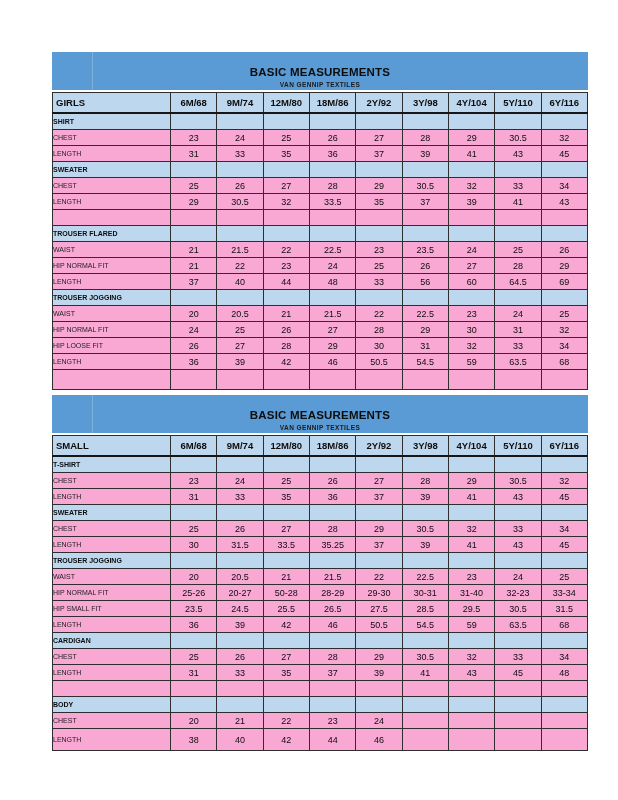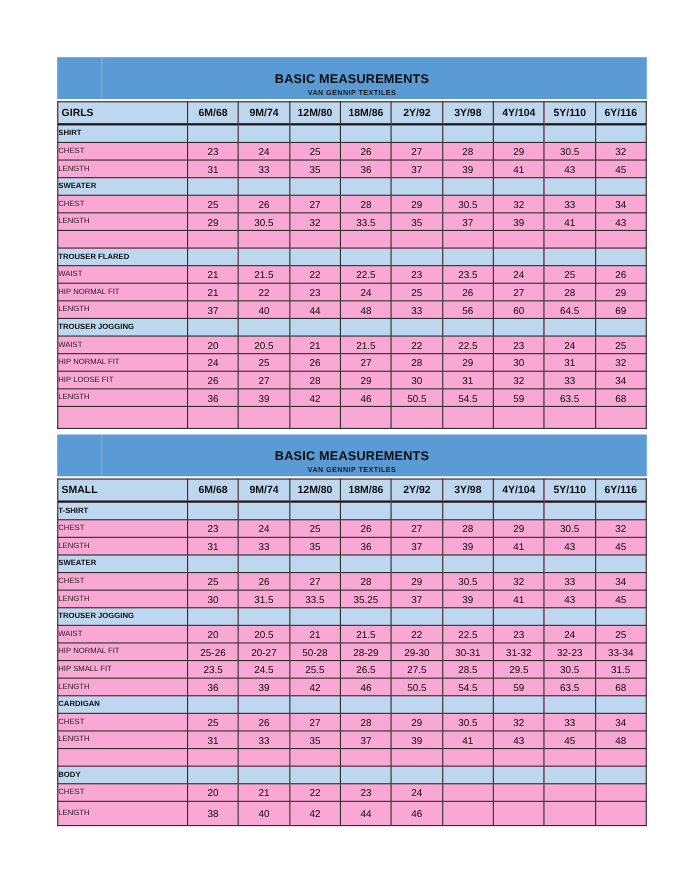--- a/index.html
+++ b/index.html
@@ -425,21 +425,21 @@
             <td class="val">25</td>
           </tr>
           <tr class="data">
             <td class="lbl">HIP NORMAL FIT</td>
             <td class="val">25-26</td>
             <td class="val">20-27</td>
             <td class="val">50-28</td>
             <td class="val">28-29</td>
             <td class="val">29-30</td>
             <td class="val">30-31</td>
-            <td class="val">31-32</td>
+            <td class="val">31-40</td>
             <td class="val">32-23</td>
             <td class="val">33-34</td>
           </tr>
           <tr class="data">
             <td class="lbl">HIP SMALL FIT</td>
             <td class="val">23.5</td>
             <td class="val">24.5</td>
             <td class="val">25.5</td>
             <td class="val">26.5</td>
             <td class="val">27.5</td>

